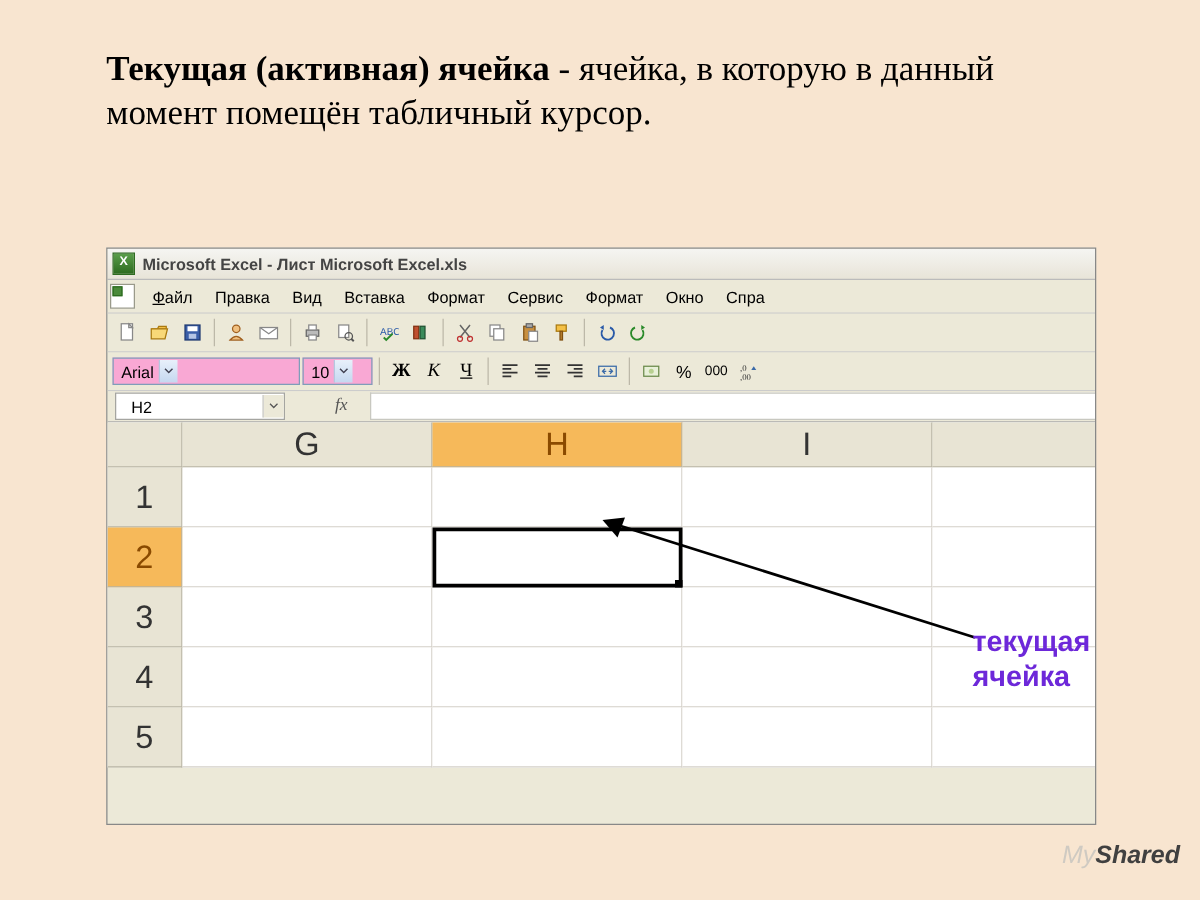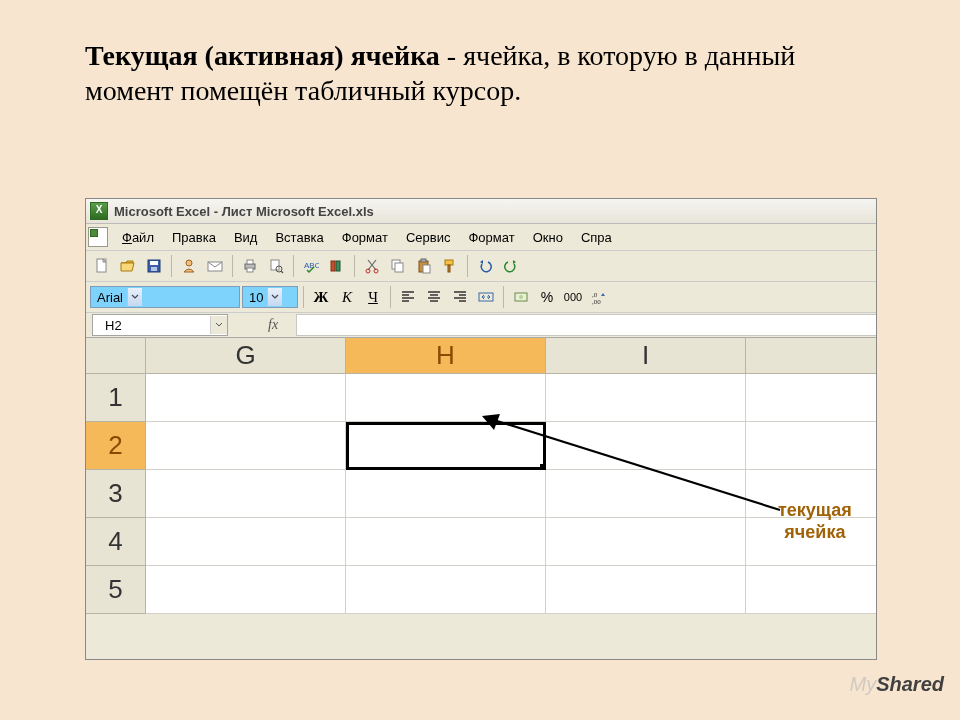--- a/index.html
+++ b/index.html
@@ -104,21 +104,21 @@
     background: #ece9d8;
     border-bottom: 1px solid #ccc;
     display: flex;
     align-items: center;
     padding: 0 4px;
     gap: 2px;
     font-size: 13px;
   }
   .combo {
     height: 20px;
-    background: #7dd3fc;
+    background: #f9a8d4;
     border: 1px solid #7f9db9;
     display: flex; align-items: center;
     padding: 0 2px 0 6px;
   }
   .combo .arrow {
     width: 14px; height: 18px;
     margin-left: 4px;
     background: linear-gradient(#e8f0fb,#c5d8f0);
     border-left: 1px solid #b5c8e0;
     display:flex; align-items:center; justify-content:center;
@@ -194,25 +194,24 @@
   }
   .active-cursor::after{
     content:"";
     position:absolute; right:-3px; bottom:-3px;
     width:6px; height:6px; background:#000;
   }
   
   .callout-label {
     position: absolute;
     font-family: Arial, sans-serif;
-    font-size: 18px;
+    font-size: 23px;
     font-weight: bold;
-    text-align: center;
     line-height: 1.2;
-    color:#a16207;
+    color:#6d28d9;
   }
   .arrow-svg { position:absolute; pointer-events:none; }
   .watermark {
     position:absolute;
     right: 16px; bottom: 24px;
     font-family: Arial, sans-serif;
     font-style: italic;
     font-size: 20px;
     color: #cfcac2;
   }

